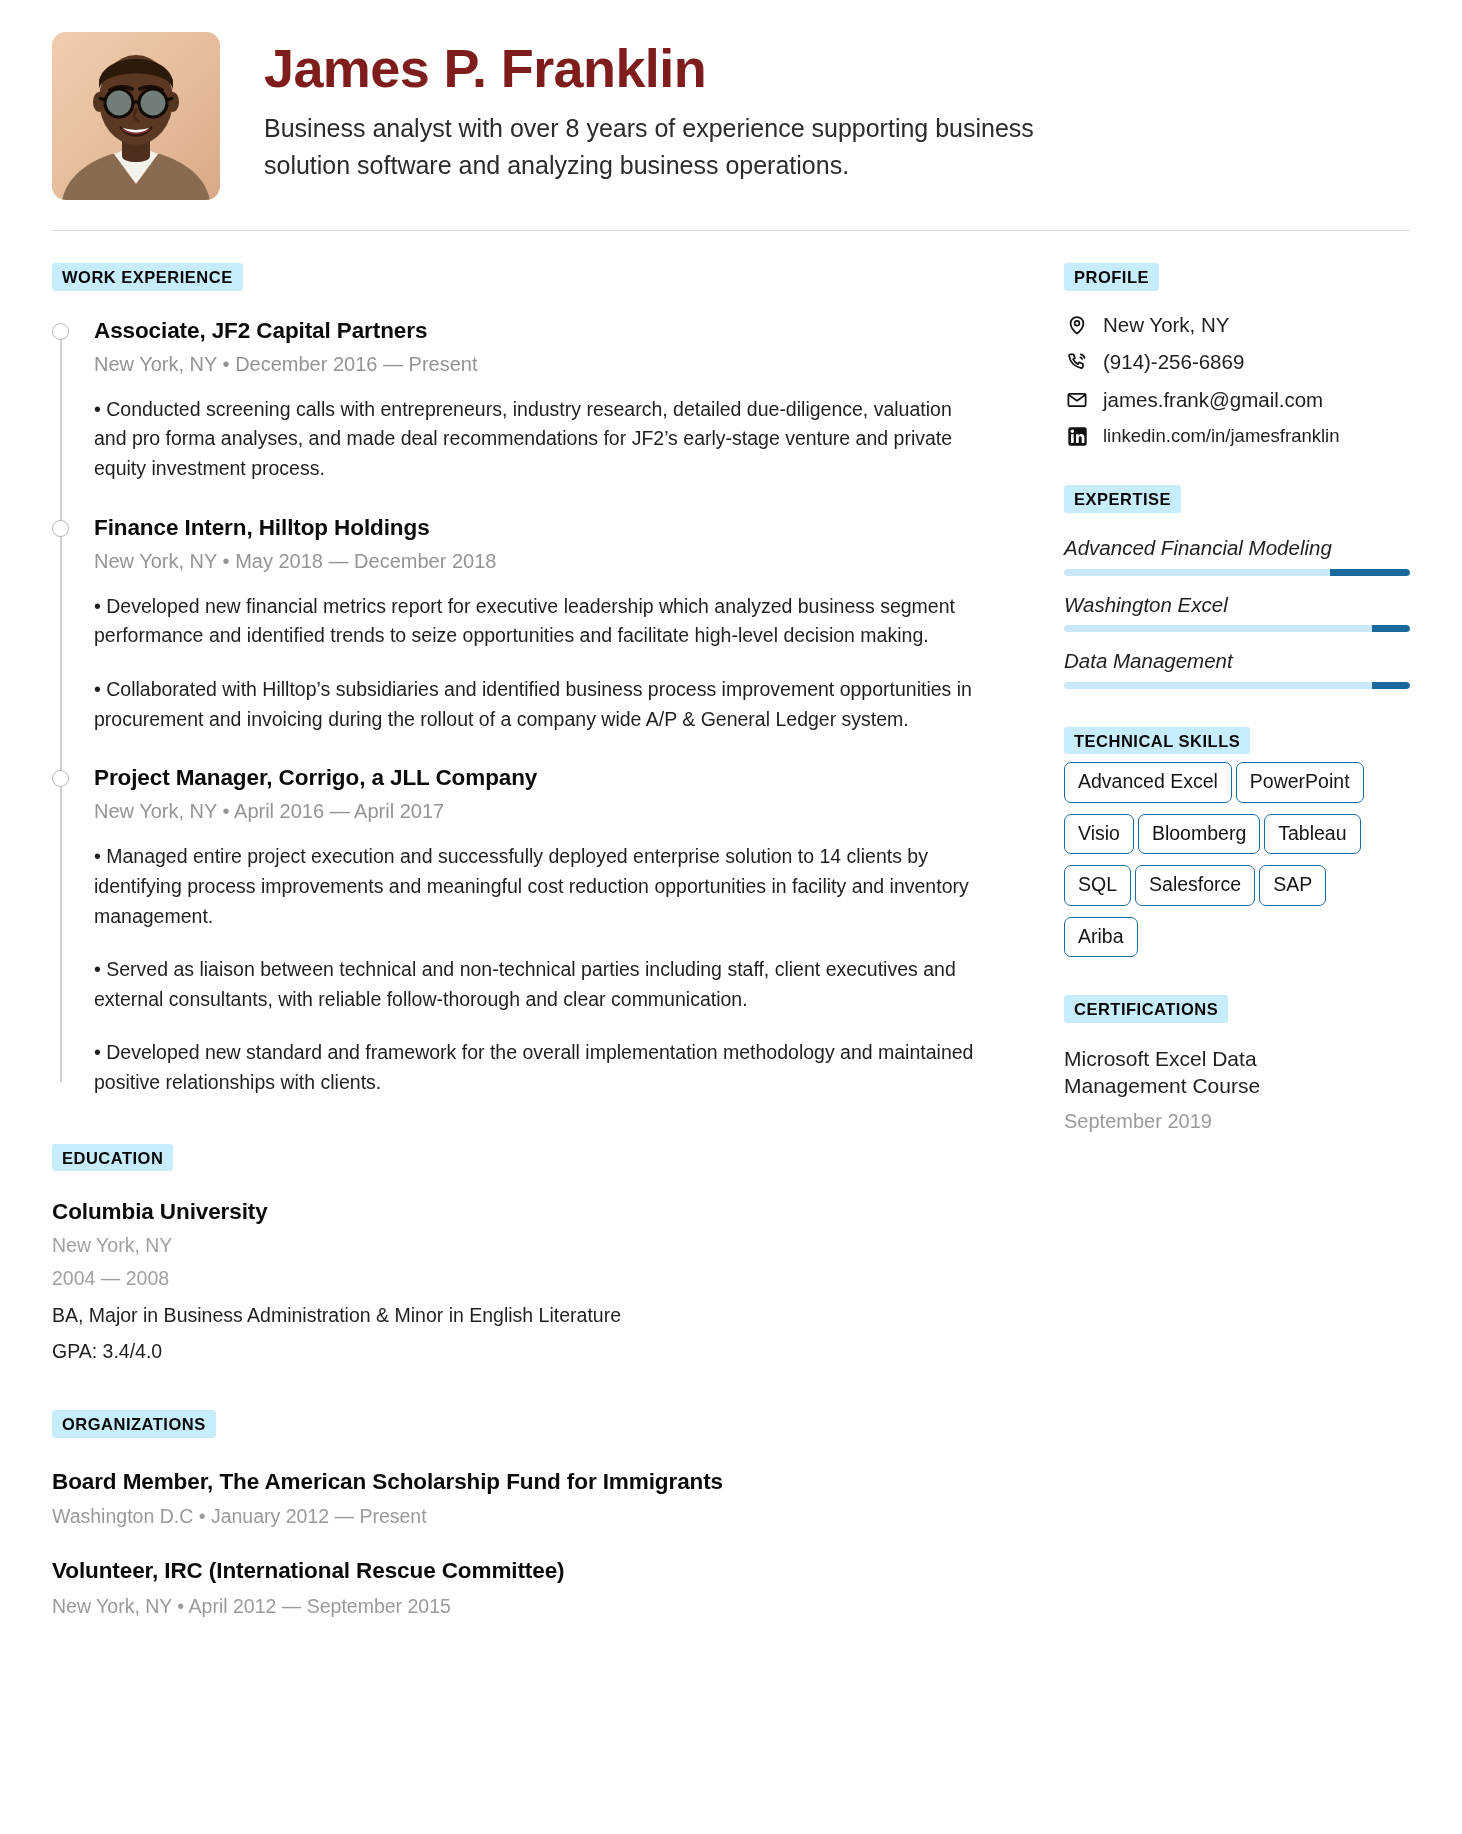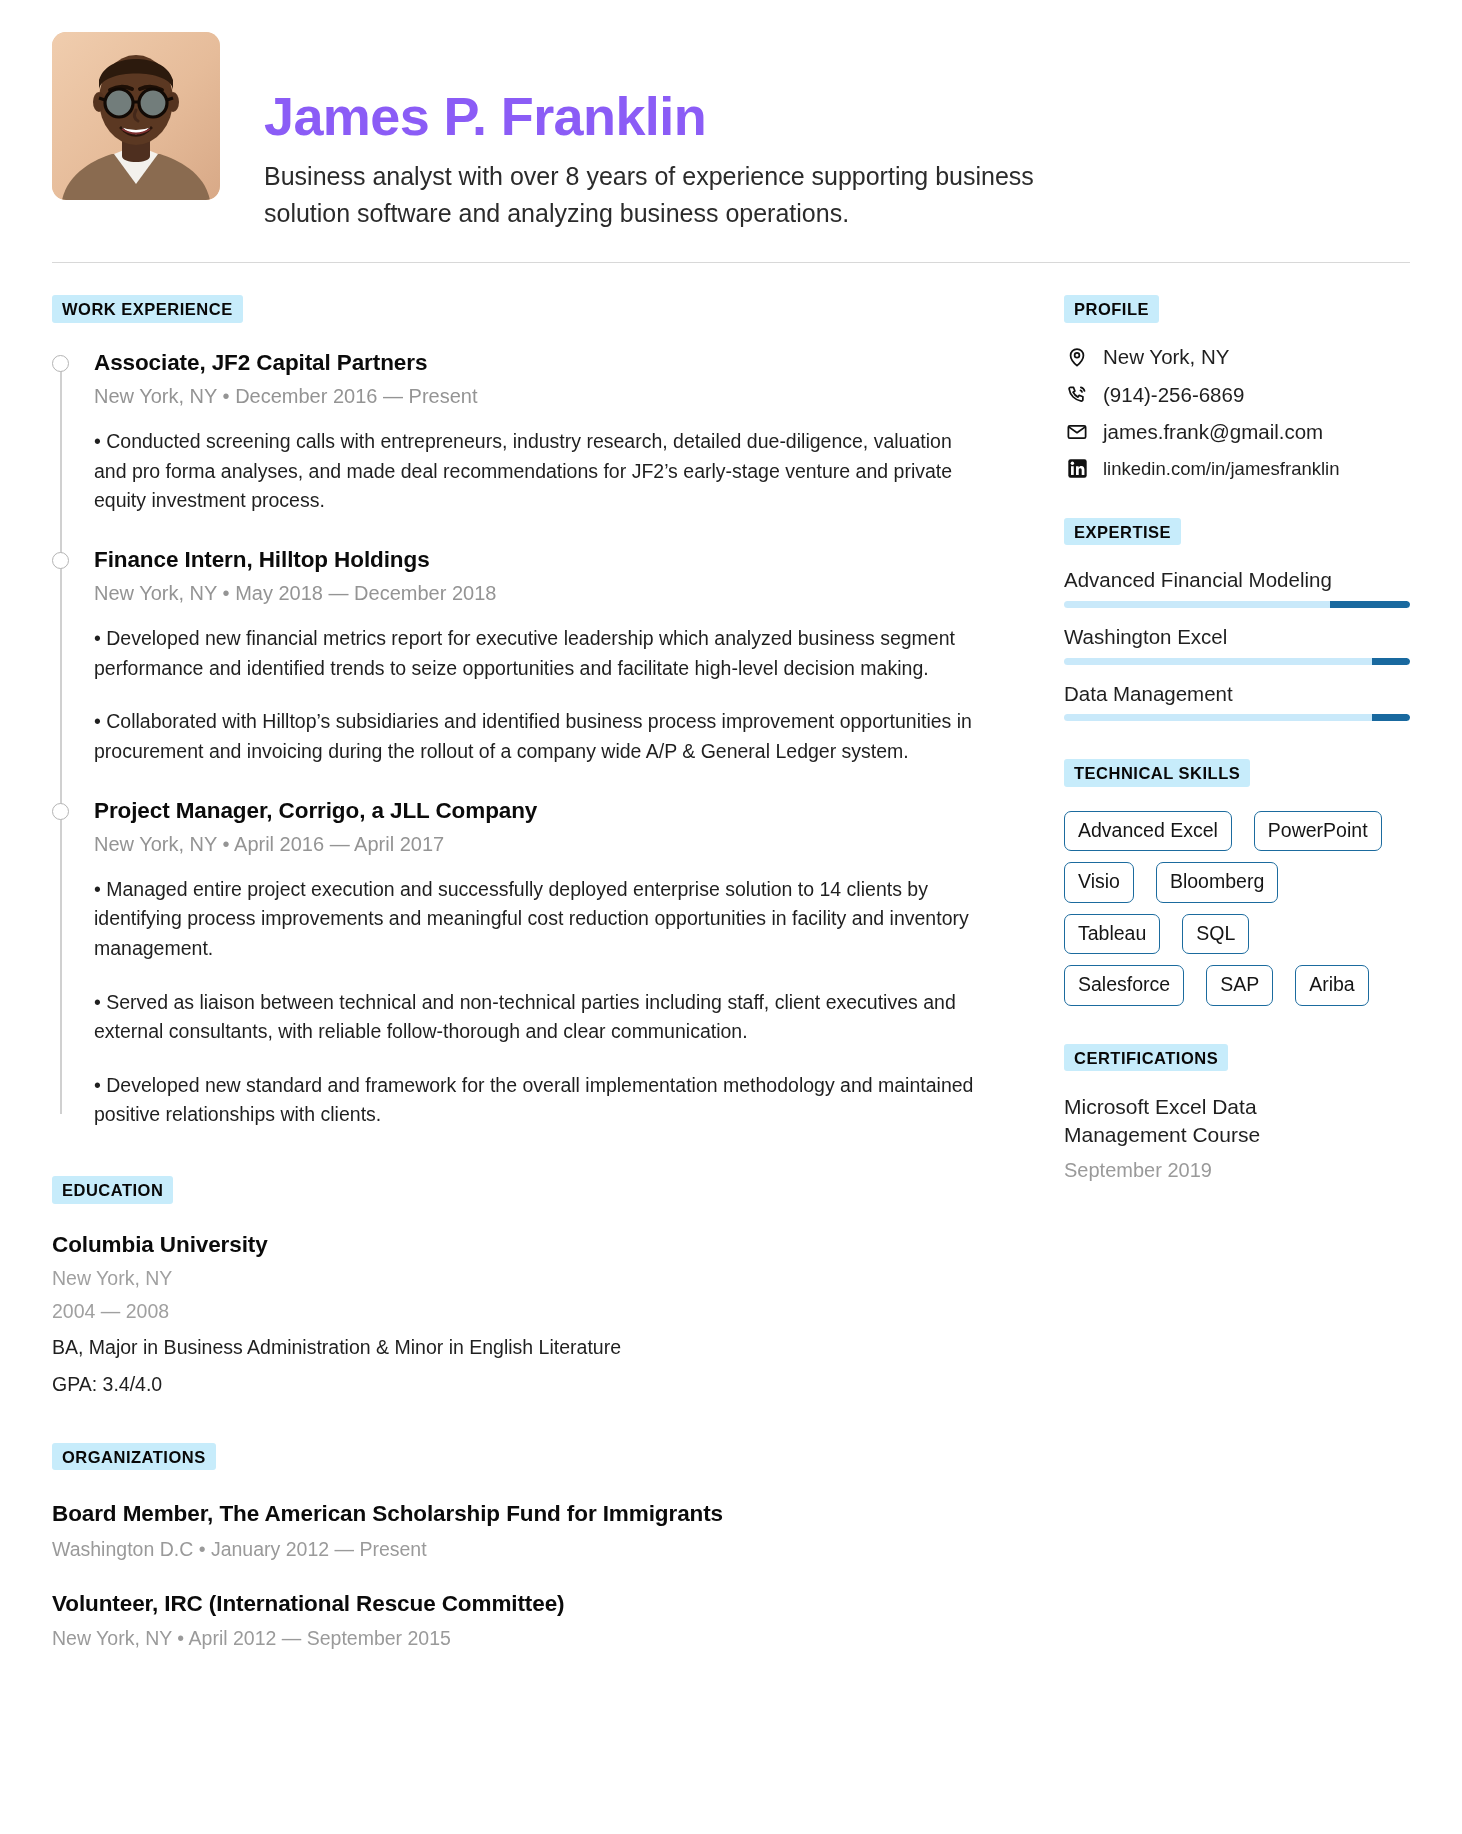--- a/index.html
+++ b/index.html
@@ -48,23 +48,22 @@
     padding-left: 44px;
     padding-top: 6px;
     flex: 1 1 auto;
   }
 
   .name {
     font-size: 54px;
     font-weight: 700;
     letter-spacing: -0.6px;
     line-height: 1.12;
-    color: #8b5cf6;
+    color: #7f1d1d;
     white-space: nowrap;
-    margin-top: 48px;
   }
 
   .tagline {
     margin-top: 12px;
     font-size: 25px;
     line-height: 1.48;
     font-weight: 400;
     color: #2b2b2b;
     max-width: 810px;
   }
@@ -233,20 +232,21 @@
 
   
   .exp-list { margin-top: 22px; }
   .exp-item { margin-bottom: 16px; }
 
   .exp-label {
     font-size: 20.5px;
     color: #1f1f1f;
     line-height: 1.3;
     margin-bottom: 7px;
+    font-style: italic;
   }
 
   .exp-track {
     position: relative;
     height: 7px;
     border-radius: 4px;
     background: #c9e9fa;
     overflow: hidden;
   }
 
@@ -254,24 +254,24 @@
     position: absolute;
     top: 0;
     bottom: 0;
     right: 0;
     background: #19699f;
     border-radius: 0 4px 4px 0;
   }
 
   
   .chips {
-    margin-top: 24px;
+    margin-top: 8px;
     display: flex;
     flex-wrap: wrap;
-    gap: 11px 22px;
+    gap: 11px 4px;
     max-width: 320px;
   }
 
   .chip {
     border: 1.8px solid #1b6b9e;
     border-radius: 7px;
     padding: 8px 13px 9px 13px;
     font-size: 19.5px;
     color: #151515;
     background: #ffffff;

